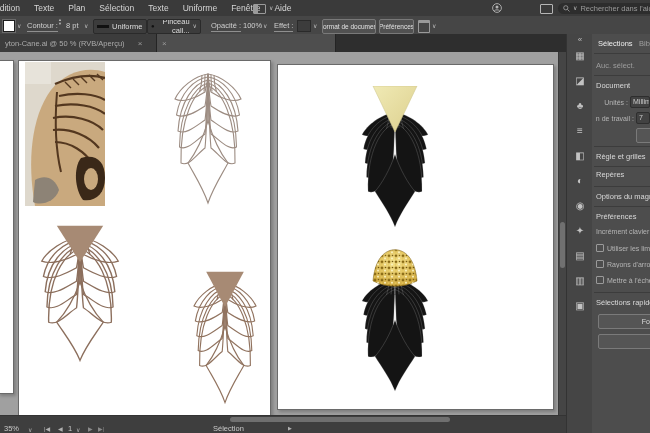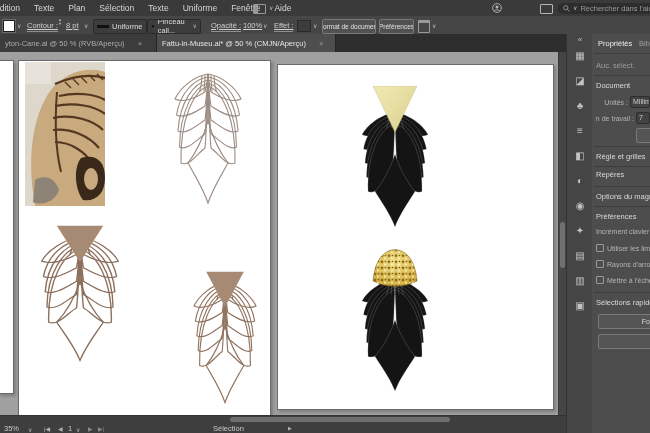--- a/index.html
+++ b/index.html
@@ -1,20 +1,20 @@
 <!DOCTYPE html>
 <html><head>
 <meta charset="utf-8">
 <style>
   html,body{margin:0;padding:0;background:#222;}
   #app{position:relative;width:650px;height:433px;overflow:hidden;
        font-family:"Liberation Sans", sans-serif;
        -webkit-font-smoothing:antialiased;color:#d4d4d4;background:#4a4a4a;}
   .abs{position:absolute;}
-  .nw{white-space:nowrap;text-decoration:underline;}
+  .nw{white-space:nowrap;}
   
   #menubar{left:0;top:0;width:650px;height:16px;background:#3a3a3a;display:flex;align-items:center;}
   #menu-items{display:flex;margin-left:-13px;}
   .menu-item{font-size:8.5px;color:#d6d6d6;padding:0 7px;line-height:16px;}
   #controlbar{left:0;top:16px;width:650px;height:18px;background:#464646;border-bottom:1px solid #333;
     display:flex;align-items:center;font-size:7.5px;color:#cfcfcf;}
   .chev{font-size:6px;color:#bdbdbd;line-height:1;}
   .ulink{border-bottom:1px solid #8f8f8f;padding-bottom:1px;}
   .combo{display:flex;align-items:center;background:#3c3c3c;border:1px solid #2a2a2a;border-radius:2px;
     height:13px;overflow:hidden;font-size:7.5px;color:#ddd;gap:3px;padding:0 3px;}
@@ -134,21 +134,21 @@
       <span>▲</span><br>
       <span>▼</span>
     </span>
     <span class="abs nw" style="left:66px;top:5px;">8 pt</span>
     <span class="abs chev" style="left:84px;top:7px;">∨</span>
     <div class="abs combo" style="left:93px;top:2.5px;width:46px;">
       <span style="display:inline-block;width:12px;height:3px;background:#111;flex:none;"></span>
       <span>Uniforme</span>
       <span class="chev">∨</span>
     </div>
-    <div class="abs combo" style="left:147px;top:2.5px;width:46px;">
+    <div class="abs combo" style="left:147px;top:2.5px;width:46px;text-align:right;">
       <span style="font-size:6px;color:#111;">●</span>
       <span style="overflow:hidden;">Pinceau call...</span>
       <span class="chev">∨</span>
     </div>
     <span class="abs ulink nw" style="left:211px;top:5px;">Opacité :</span>
     <span class="abs nw" style="left:243px;top:5px;">100%</span>
     <span class="abs chev" style="left:263px;top:7px;">∨</span>
     <span class="abs ulink nw" style="left:274px;top:5px;">Effet :</span>
     <span class="abs" style="left:297px;top:3.5px;width:12px;height:10px;background:#3c3c3c;border:1px solid #2a2a2a;"></span>
     <span class="abs chev" style="left:313px;top:7px;">∨</span>
@@ -161,21 +161,20 @@
     <span class="abs" style="left:418px;top:4px;width:10px;height:9px;border:1px solid #9a9a9a;border-radius:1px;border-top-width:3px;"></span>
     <span class="abs chev" style="left:432px;top:7px;">∨</span>
   </div>
 
   <div id="tabbar" class="abs">
     <div class="doctab" style="width:146px;background:#3c3c3c;color:#ababab;">
       <span style="overflow:hidden;">yton-Cane.ai @ 50 % (RVB/Aperçu)</span>
       <span class="x">×</span>
     </div>
     <div class="doctab" style="width:168px;background:#4e4e4e;color:#e6e6e6;">
-      <span style="overflow:hidden;">Fattu-in-Museu.ai* @ 50 % (CMJN/Aperçu)</span>
       <span class="x">×</span>
     </div>
   </div>
 
   <div id="canvas" class="abs">
     <div class="artboard" style="left:-2px;top:8px;width:14px;height:332px;"></div>
     <div class="artboard" style="left:18px;top:8px;width:251px;height:370px;"></div>
     <div class="artboard" style="left:277px;top:12px;width:275px;height:344px;"></div>
 
     <svg class="abs" style="left:25px;top:10px;" width="80" height="144" viewBox="0 0 80 144">
@@ -257,21 +256,21 @@
       <span class="strip-icon" style="top:116px;">◧</span>
       <span class="strip-icon" style="top:141px;">◐</span>
       <span class="strip-icon" style="top:166px;">◉</span>
       <span class="strip-icon" style="top:191px;">✦</span>
       <span class="strip-icon" style="top:216px;">▤</span>
       <span class="strip-icon" style="top:241px;">▥</span>
       <span class="strip-icon" style="top:266px;">▣</span>
     </div>
 
     <div id="propspanel">
-      <span class="ptab" style="left:6px;color:#ededed;">Propriétés</span>
+      <span class="ptab" style="left:6px;color:#ededed;">Sélections</span>
       <span class="ptab" style="left:47px;color:#9f9f9f;">Bibliothèques</span>
       <div class="pdiv" style="top:19px;"></div>
 
       <div class="prow" style="top:27px;color:#9d9d9d;">Auc. sélect.</div>
       <div class="pdiv" style="top:41px;"></div>
 
       <div class="prow phead" style="top:47px;">Document</div>
       <div class="prow rflex" style="top:62px;font-size:7px;">
         <span>Unités :</span>
         <span class="pselect" style="width:14px;">Millimètres</span>

